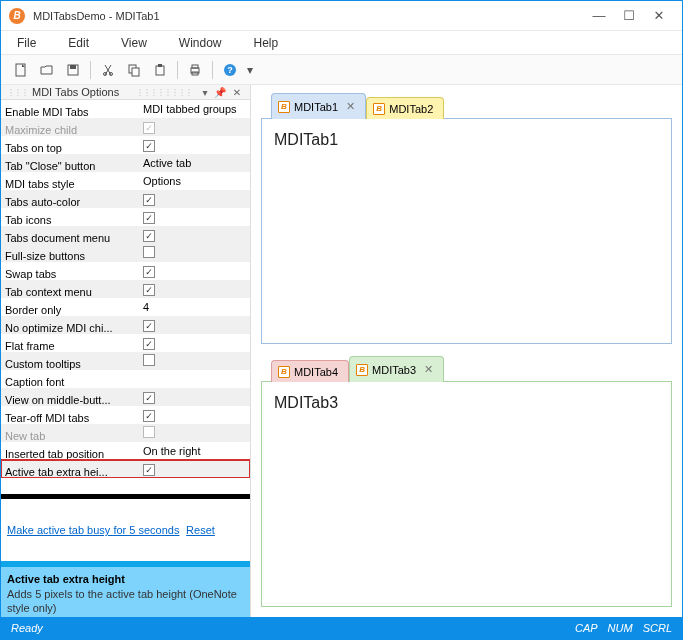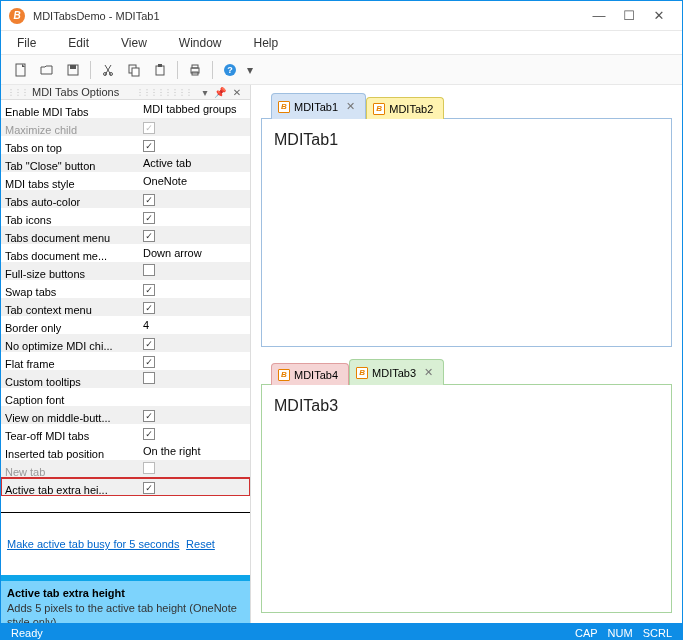--- a/index.html
+++ b/index.html
@@ -22,40 +22,40 @@
 .panel-header .hbtn { width: 14px; height: 14px; display: flex; align-items: center; justify-content: center; color: #666; font-size: 10px; cursor: pointer; margin-left: 2px; }
 .options { flex: 0 0 auto; overflow: hidden; }
 .option-row { display: flex; height: 18px; align-items: center; font-size: 11px; }
 .option-row.alt { background: #f0f0f0; }
 .option-row .label { width: 138px; padding-left: 4px; white-space: nowrap; overflow: hidden; text-overflow: ellipsis; color: #000; margin-top: 6px; }
 .option-row .value { flex: 1; padding-left: 4px; color: #000; }
 .option-row.disabled .label, .option-row.disabled .value { color: #999; }
 .option-row .chk { width: 12px; height: 12px; border: 1px solid #888; background: #fff; display: inline-flex; align-items: center; justify-content: center; font-size: 9px; color: #333; }
 .option-row.disabled .chk { border-color: #bbb; color: #bbb; }
 .highlight-row { outline: 2px solid #d03030; outline-offset: -1px; position: relative; z-index: 2; }
-.links-area { padding: 24px 6px; border-top: 1px solid #000000; margin-top: 16px; }
+.links-area { padding: 24px 6px; border-top: 5px solid #000000; margin-top: 16px; }
 .links-area a { color: #0066cc; text-decoration: underline; font-size: 11px; cursor: pointer; }
 .desc-area { border-top: 6px solid #0ea5e9; padding: 6px; background: #7dd3fc; }
 .desc-area .desc-title { font-weight: bold; font-size: 11px; margin-bottom: 2px; }
 .desc-area .desc-text { font-size: 11px; color: #333; line-height: 1.3; }
 .content { flex: 1; background: #fff; padding: 10px; display: flex; flex-direction: column; gap: 14px; overflow: hidden; }
 .mdi-group { flex: 1; display: flex; flex-direction: column; }
 .tab-strip { height: 24px; display: flex; align-items: flex-end; gap: 0; padding-left: 10px; }
 .tab { height: 22px; border: 1px solid #bbb; border-bottom: none; border-radius: 4px 4px 0 0; padding: 0 10px 0 6px; display: flex; align-items: center; gap: 4px; font-size: 11px; cursor: pointer; position: relative; }
 .tab.active { height: 26px; z-index: 2; }
 .tab .tab-icon { width: 12px; height: 12px; background: #fff; border: 1px solid #e68000; border-radius: 1px; display: flex; align-items: center; justify-content: center; font-size: 8px; color: #e68000; font-weight: bold; font-style: italic; }
 .tab .close { color: #777; font-size: 11px; margin-left: 4px; cursor: pointer; }
 .tab.blue { background: #d4e3f5; border-color: #9fbfe0; }
 .tab.yellow { background: #fff3b0; border-color: #d8c858; }
 .tab.red { background: #f5d4d4; border-color: #e09f9f; }
 .tab.green { background: #d9efd4; border-color: #a8d49f; }
 .mdi-content { flex: 1; border: 1px solid; padding: 12px; background: #fff; font-size: 16px; font-family: "Segoe UI Light", "Segoe UI", sans-serif; font-weight: 300; color: #222; margin-top: -1px; }
 .mdi-content.blue-b { border-color: #9fbfe0; }
 .mdi-content.green-b { border-color: #a8d49f; }
-.statusbar { height: 16px; background: #0e8de6; color: #fff; display: flex; align-items: flex-end; padding: 0 10px; font-size: 11px; }
+.statusbar { height: 22px; background: #0e8de6; color: #fff; display: flex; align-items: center; padding: 0 10px; font-size: 11px; font-style: italic; }
 .statusbar .status-text { flex: 1; }
 .statusbar .ind { margin-left: 10px; }
 </style>
 </head>
 <body>
 
 <div class="window">
   <div class="titlebar">
     <div class="app-icon">B</div>
     <div class="title">MDITabsDemo - MDITab1</div>
@@ -150,37 +150,33 @@
           <div class="option-row">
             <div class="label">Tabs on top</div>
             <div class="value"><span class="chk">✓</span></div>
           </div>
           <div class="option-row alt">
             <div class="label">Tab "Close" button</div>
             <div class="value">Active tab</div>
           </div>
           <div class="option-row">
             <div class="label">MDI tabs style</div>
-            <div class="value">OneNote</div>
+            <div class="value">Options</div>
           </div>
           <div class="option-row alt">
             <div class="label">Tabs auto-color</div>
             <div class="value"><span class="chk">✓</span></div>
           </div>
           <div class="option-row">
             <div class="label">Tab icons</div>
             <div class="value"><span class="chk">✓</span></div>
           </div>
           <div class="option-row alt">
             <div class="label">Tabs document menu</div>
             <div class="value"><span class="chk">✓</span></div>
-          </div>
-          <div class="option-row">
-            <div class="label">Tabs document me...</div>
-            <div class="value">Down arrow</div>
           </div>
           <div class="option-row alt">
             <div class="label">Full-size buttons</div>
             <div class="value"><span class="chk"></span></div>
           </div>
           <div class="option-row">
             <div class="label">Swap tabs</div>
             <div class="value"><span class="chk">✓</span></div>
           </div>
           <div class="option-row alt">
@@ -207,28 +203,28 @@
             <div class="label">Caption font</div>
             <div class="value"></div>
           </div>
           <div class="option-row alt">
             <div class="label">View on middle-butt...</div>
             <div class="value"><span class="chk">✓</span></div>
           </div>
           <div class="option-row">
             <div class="label">Tear-off MDI tabs</div>
             <div class="value"><span class="chk">✓</span></div>
-          </div>
-          <div class="option-row">
-            <div class="label">Inserted tab position</div>
-            <div class="value">On the right</div>
           </div>
           <div class="option-row alt disabled">
             <div class="label">New tab</div>
             <div class="value"><span class="chk"></span></div>
+          </div>
+          <div class="option-row">
+            <div class="label">Inserted tab position</div>
+            <div class="value">On the right</div>
           </div>
           <div class="option-row alt highlight-row">
             <div class="label">Active tab extra hei...</div>
             <div class="value"><span class="chk">✓</span></div>
           </div>
         </div>
       <div class="links-area">
         <a>Make active tab busy for 5 seconds</a>
         &nbsp;<a>Reset</a>
       </div>

